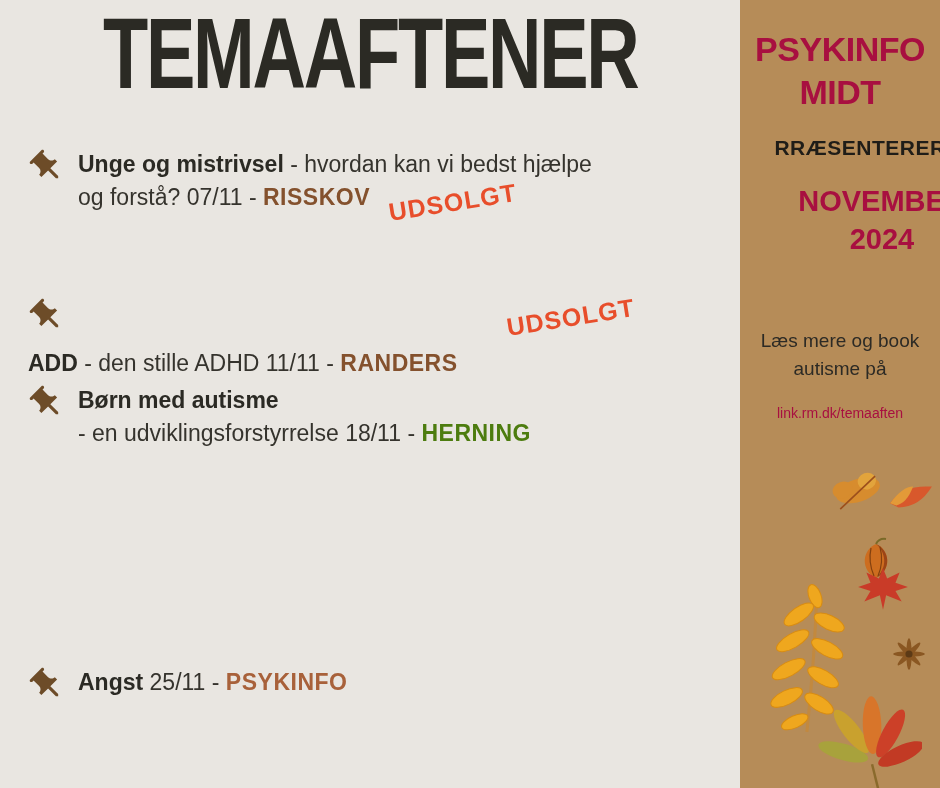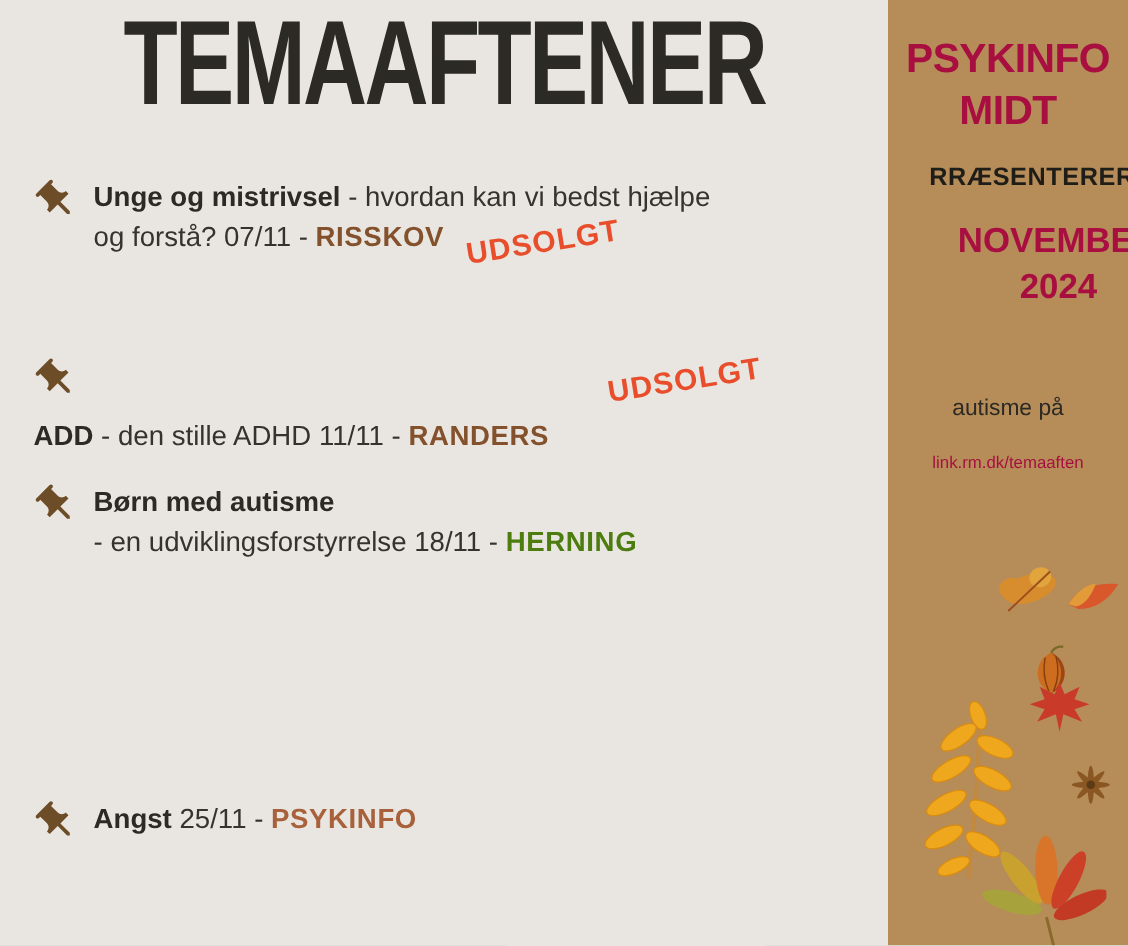--- a/index.html
+++ b/index.html
@@ -14,21 +14,21 @@
   .poster-title{
     position:absolute;left:0;top:6px;width:740px;text-align:center;
     font-size:100px;font-weight:800;letter-spacing:-3px;line-height:95px;
     color:#2b2a24;white-space:nowrap;
   }
   .poster-title .squeeze{display:inline-block;transform:scale(0.74,1.0);transform-origin:center top;}
   .event-list{position:absolute;left:0;top:0;width:740px;height:788px;}
   .event{position:absolute;left:28px;display:flex;align-items:flex-start;gap:12px;}
   .event-1{top:148px;}
   .event-2{top:297px;flex-direction:column;}
-  .event-3{top:402px;justify-content:flex-end;}
+  .event-3{top:384px;justify-content:flex-end;}
   .event-4{top:536px;}
   .event-5{top:666px;}
   .pin-icon{width:38px;height:38px;flex:0 0 38px;margin-top:0px;}
   .event-text{font-size:23px;line-height:33px;max-width:580px;}
   .seg-bold{font-weight:800;color:#2b2a24;}
   .seg-plain{font-weight:400;color:#35332d;}
   .seg-location{font-weight:800;letter-spacing:0.5px;}
   .soldout-badge{
     position:absolute;font-size:25px;font-weight:800;letter-spacing:1px;
     color:var(--soldout,#e84e2b);transform:rotate(-9deg);white-space:nowrap;
@@ -122,20 +122,21 @@
     <div class="block brand">
       <div>PSYKINFO</div>
       <div>MIDT</div>
     </div>
     <div class="block presents">RRÆSENTERER</div>
     <div class="block month">
       <div>NOVEMBER</div>
       <div>2024</div>
     </div>
     <div class="block cta">
+      <div>Læs mere og book</div>
       <div>autisme på</div>
       <a class="cta-link" href="#">link.rm.dk/temaaften</a>
     </div>
 
     <svg class="deco deco-oak" viewBox="0 0 64 50" aria-hidden="true">
       <g transform="rotate(-18 32 25)">
         <ellipse cx="34" cy="22" rx="22" ry="11" fill="#d78c2e"></ellipse>
         <ellipse cx="20" cy="17" rx="10" ry="8" fill="#d78c2e"></ellipse>
         <ellipse cx="45" cy="16" rx="9" ry="8" fill="#e2a43c"></ellipse>
         <path d="M12 34 L54 14" stroke="#9c4f1c" stroke-width="1.6" fill="none"></path>

